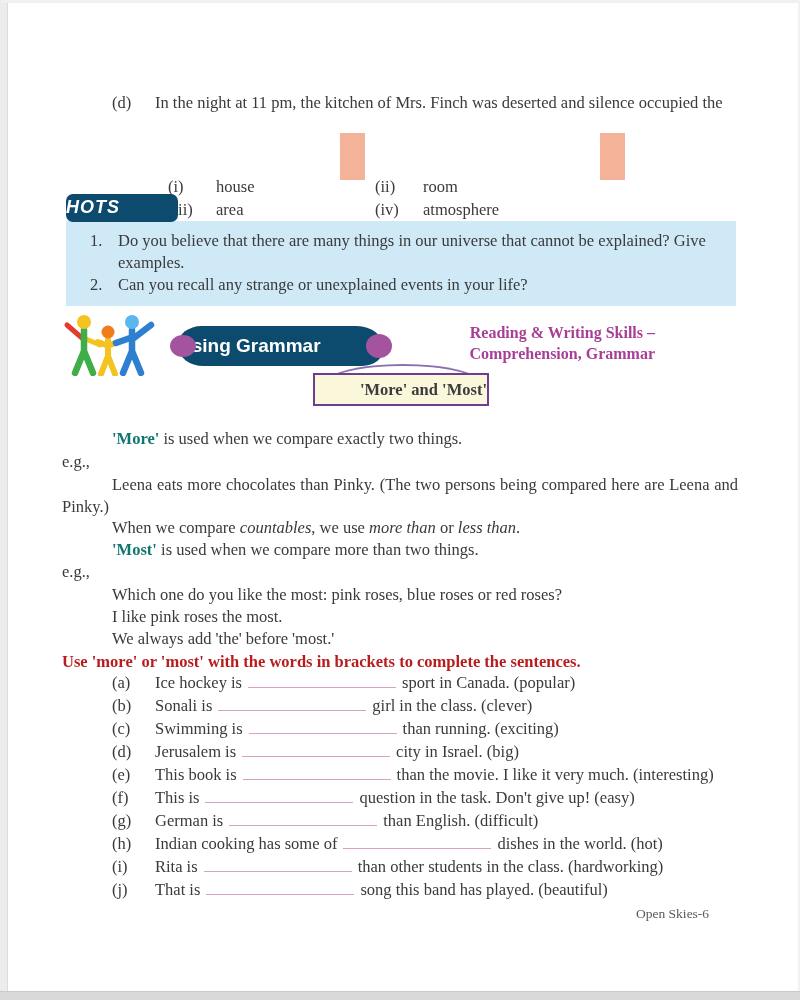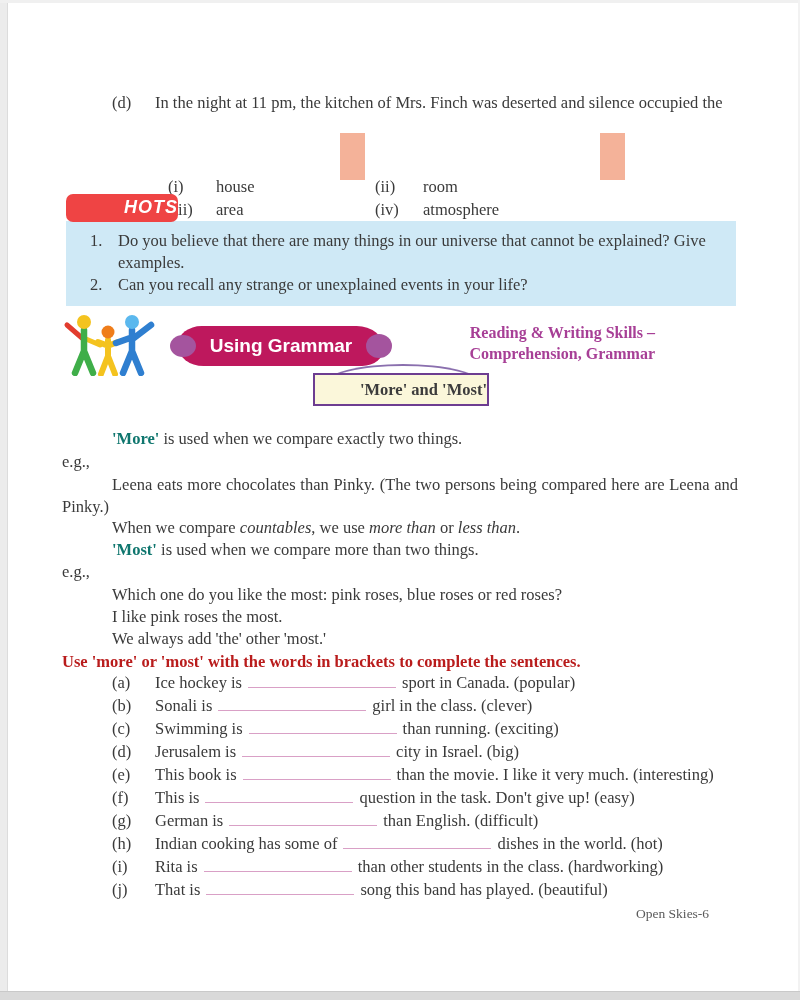--- a/index.html
+++ b/index.html
@@ -19,35 +19,35 @@
   .qd-options{position:absolute;left:56px;top:42px;width:520px;height:48px;}
   .opt-row{position:absolute;left:0;height:23px;white-space:nowrap;}
   .opt-row.r1{top:0;} .opt-row.r2{top:23px;}
   .opt{display:inline-block;margin-top:42px;}
   .opt-2{position:absolute;left:207px;top:0;}
   .opt-label{display:inline-block;width:48px;}
   .hl-box{position:absolute;width:25px;height:47px;background:#f4b299;}
   .hl-1{left:228px;top:41px;} .hl-2{left:488px;top:41px;}
 
   
-  .hots-badge{position:absolute;left:66px;top:194px;width:112px;height:28px;background:#ef4444;
+  .hots-badge{position:absolute;left:66px;top:194px;width:112px;height:28px;background:#0c4a6e;
               border-radius:7px;color:#ffffff;font-family:"Liberation Sans",sans-serif;
-              font-weight:bold;font-style:italic;font-size:18px;text-align:right;line-height:27px;letter-spacing:1px;z-index:2;}
+              font-weight:bold;font-style:italic;font-size:18px;text-align:left;line-height:27px;letter-spacing:1px;z-index:2;}
   .hots-panel{position:absolute;left:66px;top:221px;width:670px;height:85px;background:#cfe9f6;z-index:1;}
   .hots-item{position:absolute;left:0;width:660px;}
   .hots-item.i1{top:9px;} .hots-item.i2{top:53px;}
   .hots-num{position:absolute;left:24px;top:0;}
   .hots-text{position:absolute;left:52px;top:0;width:600px;}
 
   
   .people-icon{position:absolute;left:58px;top:312px;}
-  .ug-badge{position:absolute;left:178px;top:326px;width:206px;height:40px;background:#be185d;
+  .ug-badge{position:absolute;left:178px;top:326px;width:206px;height:40px;background:#0c4a6e;
             border-radius:26px 30px 24px 28px / 20px 24px 20px 22px;color:#ffffff;
             font-family:"Liberation Sans",sans-serif;font-weight:bold;font-size:19px;
-            text-align:center;line-height:40px;}
+            text-align:left;line-height:40px;}
   .ug-badge::before,.ug-badge::after{content:"";position:absolute;background:#a4549e;border-radius:50%;}
   .ug-badge::before{left:-8px;top:9px;width:26px;height:22px;}
   .ug-badge::after{right:-8px;top:8px;width:26px;height:24px;}
   .skills{position:absolute;left:395px;top:322px;width:260px;font-weight:bold;color:#a73f96;
           font-size:16px;line-height:21px;text-align:right;}
 
   
   .topic-box{position:absolute;left:313px;top:373px;width:176px;height:33px;background:#fbf7da;
              border:2px solid #6d3d91;box-sizing:border-box;text-align:right;line-height:29px;
              font-weight:bold;color:#3c3c3c;z-index:2;}
@@ -134,21 +134,21 @@
 
   <section class="expl">
     <div class="ln ind" style="top:0"><span class="lead">'More'</span><span> is used when we compare exactly two things.</span></div>
     <div class="ln" style="top:23px">e.g.,</div>
     <p class="ln para-just" style="top:46px">Leena eats more chocolates than Pinky. (The two persons being compared here are Leena and Pinky.)</p>
     <div class="ln ind" style="top:89px"><span>When we compare </span><span class="it">countables</span><span>, we use </span><span class="it">more than</span><span> or </span><span class="it">less than</span><span>.</span></div>
     <div class="ln ind" style="top:111px"><span class="lead">'Most'</span><span> is used when we compare more than two things.</span></div>
     <div class="ln" style="top:133px">e.g.,</div>
     <div class="ln ind" style="top:156px">Which one do you like the most: pink roses, blue roses or red roses?</div>
     <div class="ln ind" style="top:178px">I like pink roses the most.</div>
-    <div class="ln ind" style="top:200px">We always add 'the' other 'most.'</div>
+    <div class="ln ind" style="top:200px">We always add 'the' before 'most.'</div>
     <div class="ln instruction" style="top:223px">Use 'more' or 'most' with the words in brackets to complete the sentences.</div>
   </section>
 
   <section class="ex">
     <div class="ex-row" style="top:0"><span class="ex-label">(a)</span><span>Ice hockey is</span><span class="blank"></span><span>sport in Canada. (popular)</span></div>
     <div class="ex-row" style="top:23px"><span class="ex-label">(b)</span><span>Sonali is</span><span class="blank"></span><span>girl in the class. (clever)</span></div>
     <div class="ex-row" style="top:46px"><span class="ex-label">(c)</span><span>Swimming is</span><span class="blank"></span><span>than running. (exciting)</span></div>
     <div class="ex-row" style="top:69px"><span class="ex-label">(d)</span><span>Jerusalem is</span><span class="blank"></span><span>city in Israel. (big)</span></div>
     <div class="ex-row" style="top:92px"><span class="ex-label">(e)</span><span>This book is</span><span class="blank"></span><span>than the movie. I like it very much. (interesting)</span></div>
     <div class="ex-row" style="top:115px"><span class="ex-label">(f)</span><span>This is</span><span class="blank"></span><span>question in the task. Don't give up! (easy)</span></div>

